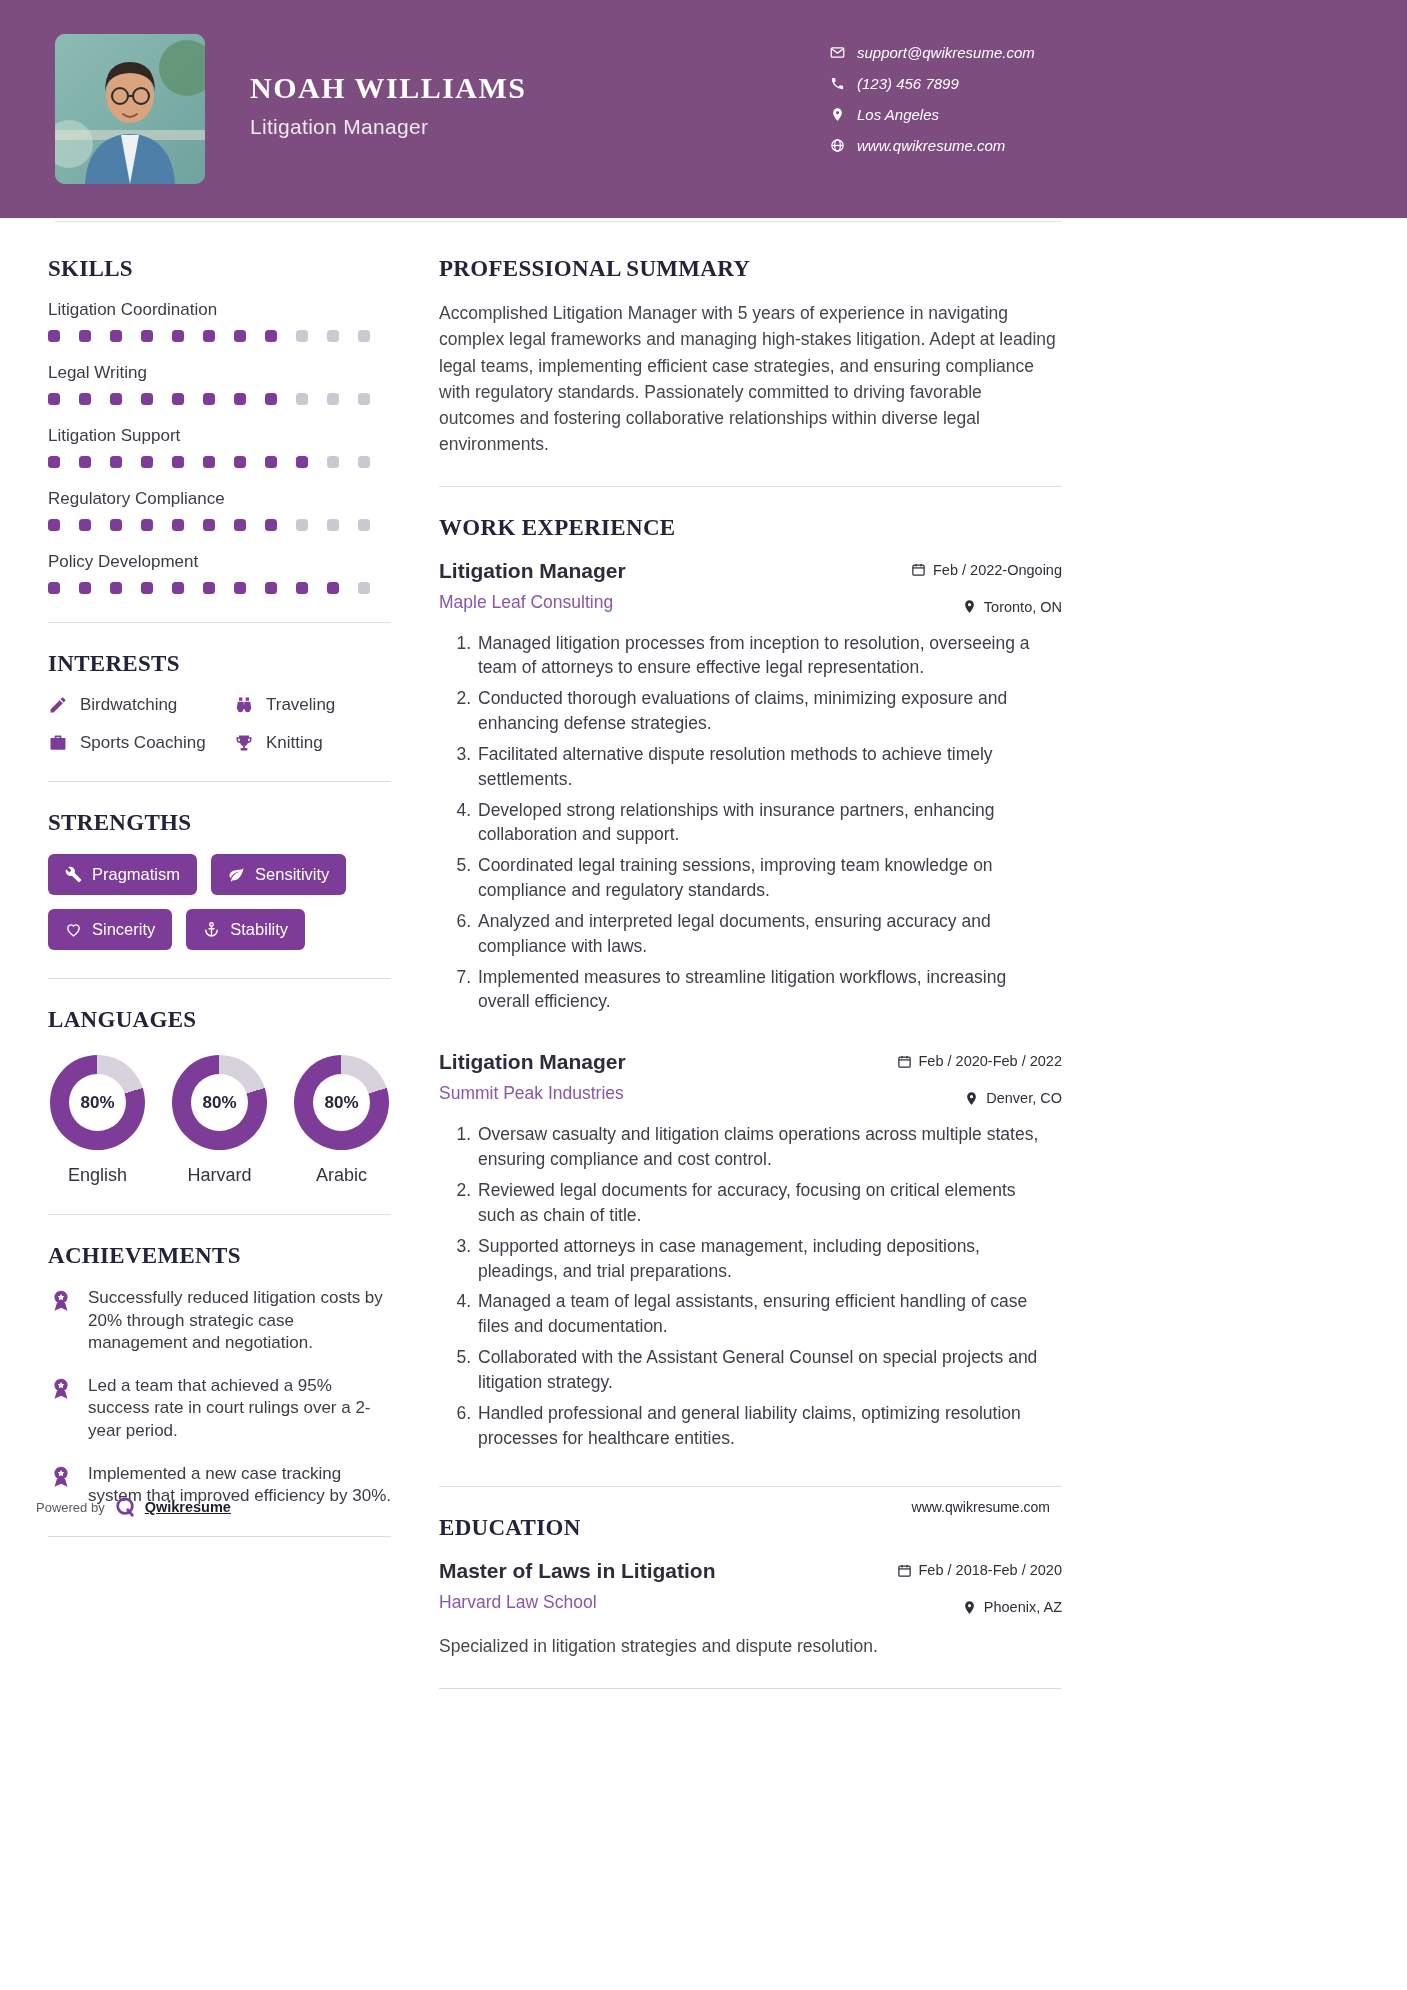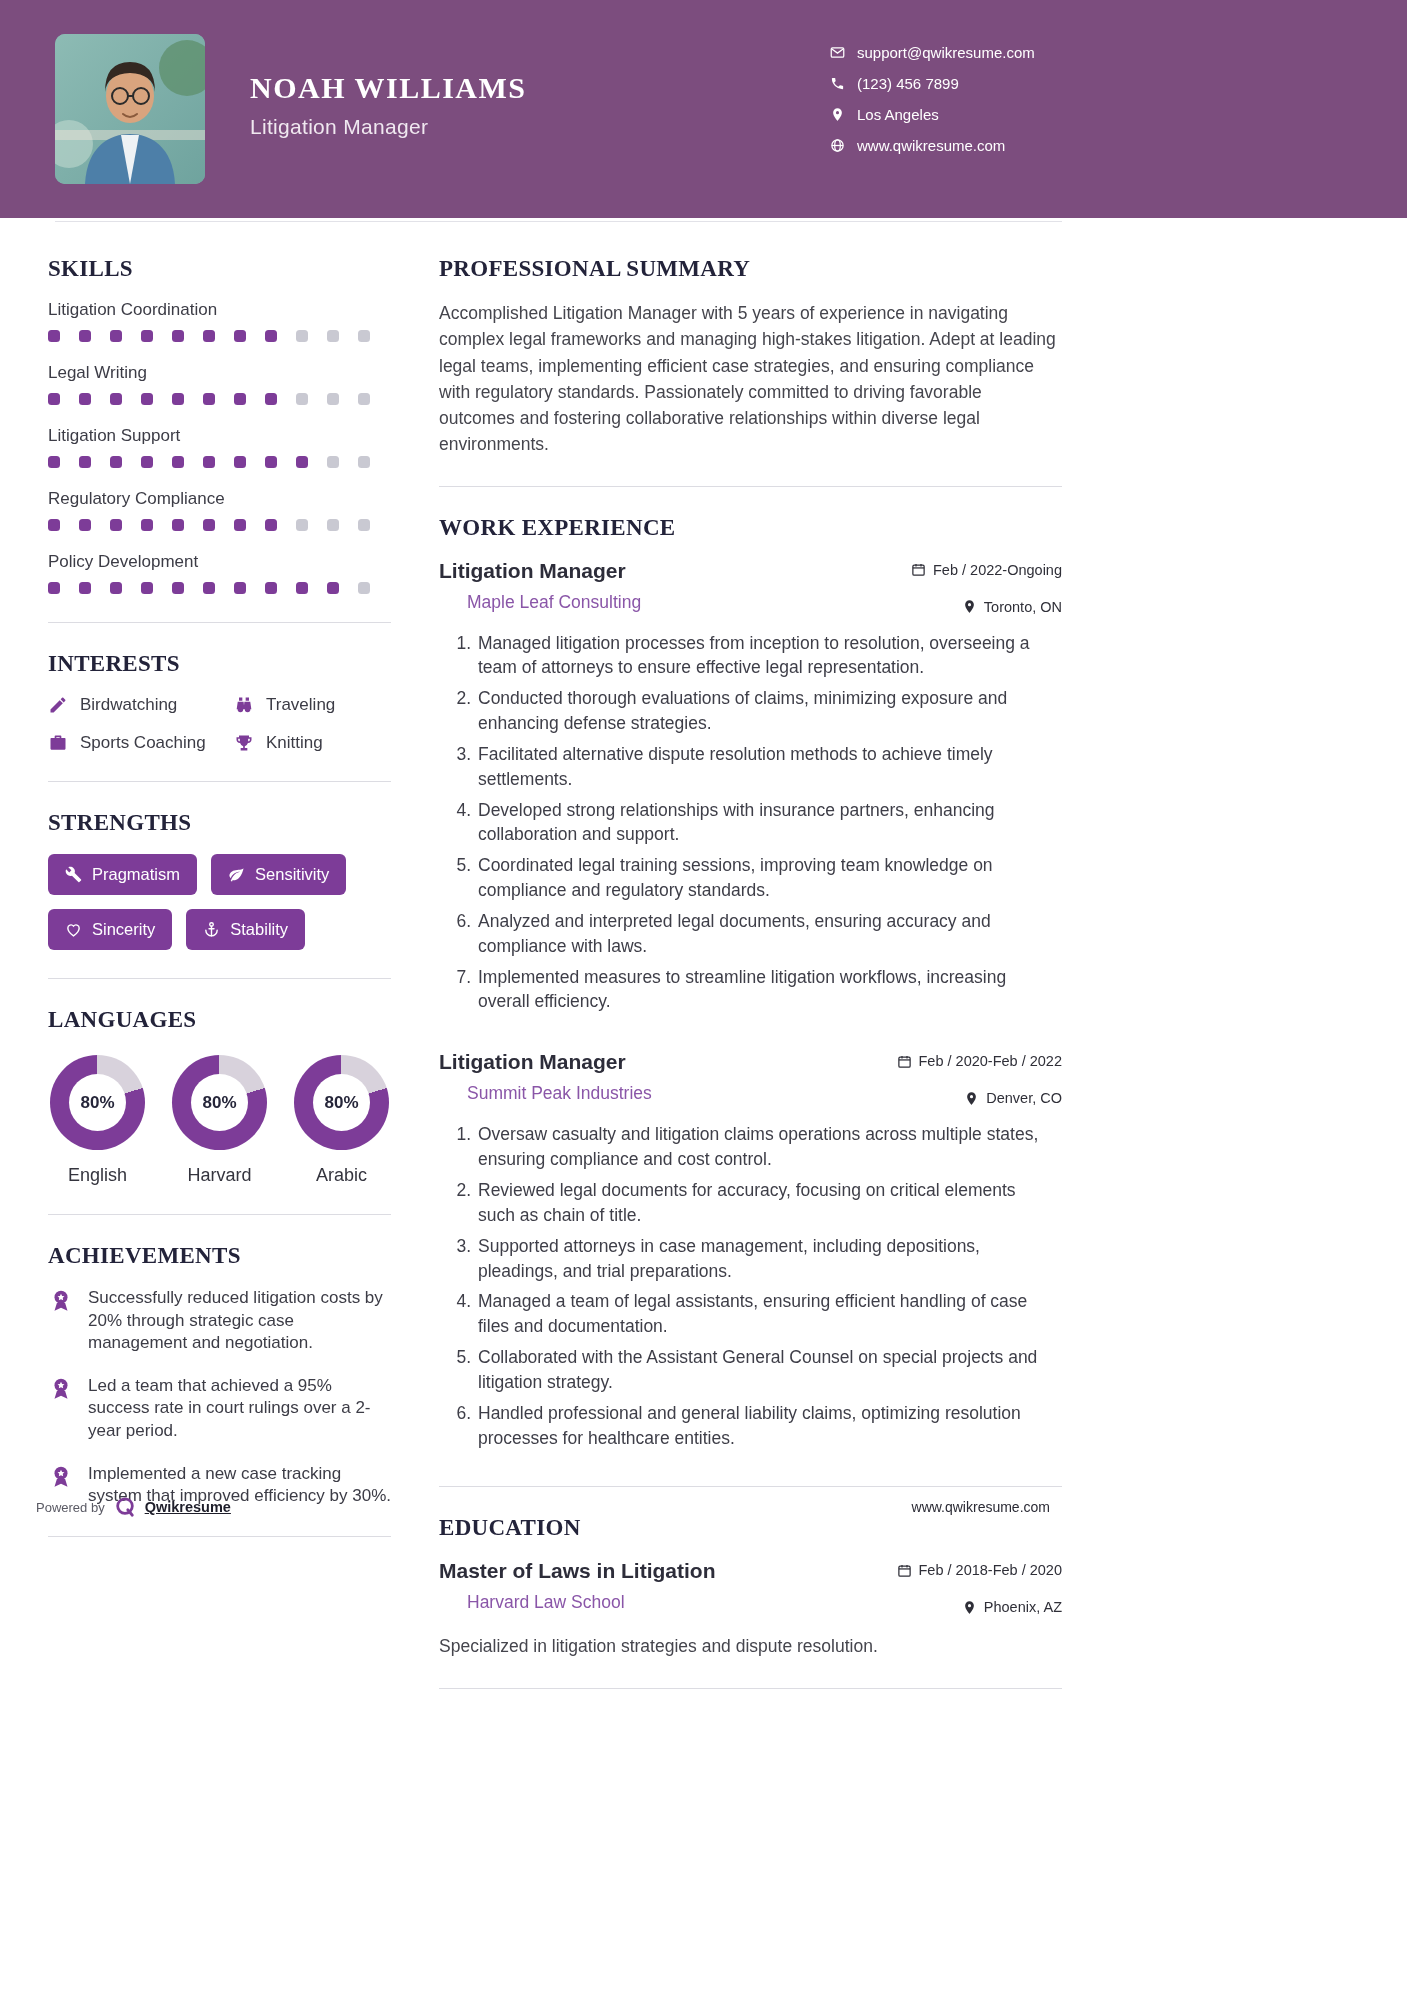--- a/index.html
+++ b/index.html
@@ -22,21 +22,21 @@
     background:#7fb5ae;
   }
   .photo svg { display:block; width:150px; height:150px; }
   .id-block { margin-left:45px; margin-top:-8px; }
   .name {
     margin:0; font-family:"Liberation Serif","DejaVu Serif",serif;
     font-size:30px; font-weight:700; color:#ffffff; letter-spacing:1.5px;
   }
   .role { margin-top:10px; font-size:21px; color:#f0e8f0; letter-spacing:.3px; }
   .contacts { position:absolute; left:830px; top:44px; display:flex; flex-direction:column; gap:14px; }
-  .contact-row { display:flex; align-items:center; gap:12px; color:#ffffff; font-size:15px; }
+  .contact-row { display:flex; align-items:center; gap:12px; color:#ffffff; font-size:15px;font-style:italic; }
   .contact-row .ic { width:15px; height:15px; color:#fff; flex:none; }
   .ic svg { display:block; width:100%; height:100%; }
 
   .header-divider { position:absolute; top:221px; left:55px; width:1007px; border-top:1px solid #e2e2e8; }
 
   
   .content { position:absolute; top:218px; left:48px; width:1014px; display:flex; gap:48px; padding-top:38px; }
   .col-left  { width:343px; flex:none; }
   .col-right { flex:1; min-width:0; }
 
@@ -82,21 +82,21 @@
   .ach { display:flex; gap:14px; margin-bottom:20px; }
   .ach .ic { width:26px; height:26px; color:var(--accent,#7d3c98); flex:none; margin-top:1px; }
   .ach p { margin:0; font-size:17px; line-height:1.33; color:#3c3c46; }
 
   
   .summary-text { margin:0; font-size:17.5px; line-height:1.5; color:#45454d; }
 
   .job { margin-bottom:36px; }
   .job-head { display:flex; justify-content:space-between; margin-bottom:16px; }
   .job-title { font-size:21px; font-weight:700; color:#2d2d3a; }
-  .company { margin-top:9px; font-size:17.5px; color:var(--link,#8a56a8);margin-left:28px; }
+  .company { margin-top:9px; font-size:17.5px; color:var(--link,#8a56a8); }
   .meta { display:flex; flex-direction:column; align-items:flex-end; gap:21px; font-size:14.5px; color:#2f2f38; flex:none; padding-top:3px; }
   .meta-row { display:flex; align-items:center; gap:7px; white-space:nowrap; }
   .meta .ic { width:15px; height:15px; color:#2f2f38; }
 
   ol.bullets { margin:13px; padding-left:24px; font-size:17.5px; line-height:1.42; color:#3e3e48; }
   ol.bullets li { margin-bottom:6px; padding-left:2px; }
 
   .edu-note { margin:18px 0 0 0; font-size:17.5px; line-height:1.5; color:#45454d; }
 
   

